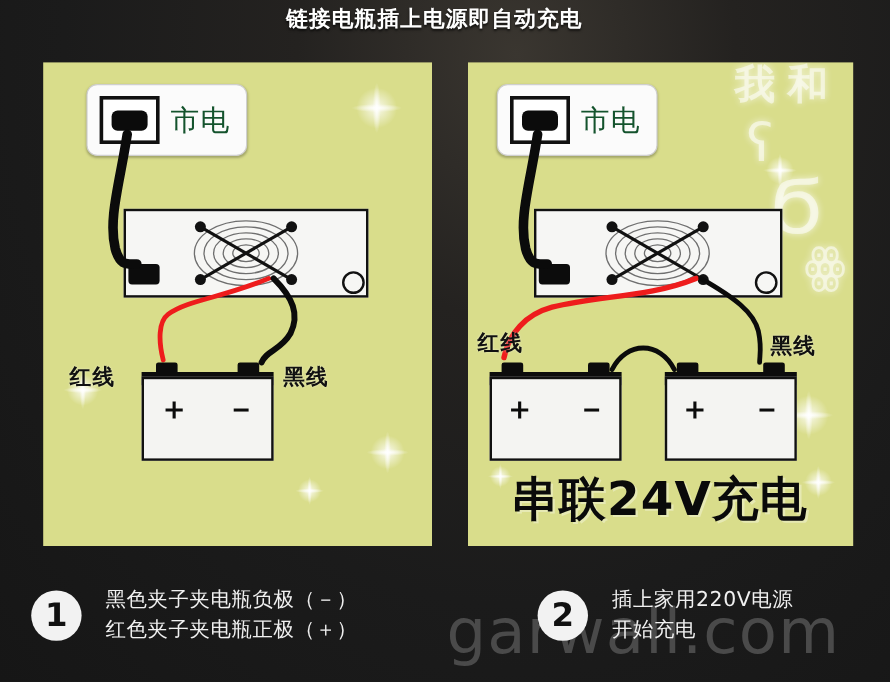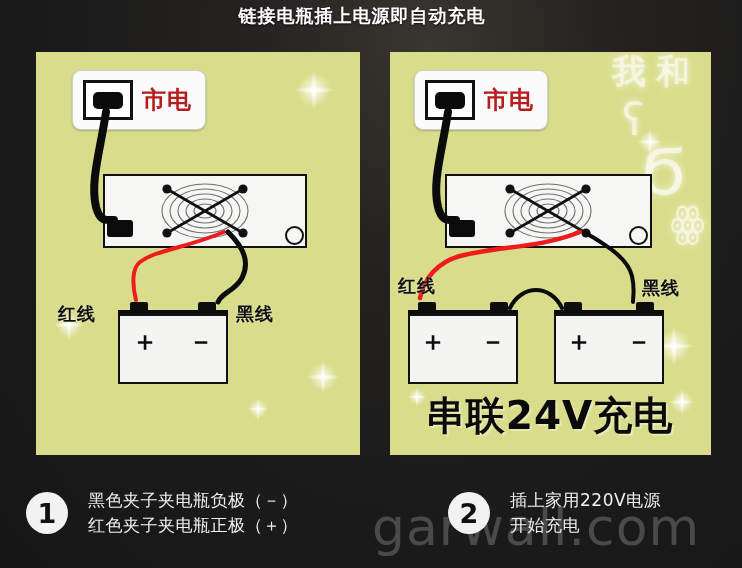--- a/index.html
+++ b/index.html
@@ -46,21 +46,21 @@
     position:absolute;background:#fbfbfb;border-radius:9px;
     border:1px solid #cfcfcf;box-shadow:0 1px 2px rgba(0,0,0,.25);
     display:flex;align-items:center;
   }
   .socket{
     width:44px;height:34px;border:3px solid #111;background:#fff;
     margin-left:10px;display:flex;align-items:center;justify-content:center;
   }
   .socket i{display:block;width:30px;height:17px;background:#0b0b0b;border-radius:5px;}
   .mains-label{
-    margin-left:9px;color:#b91c1c;font-size:24px;font-weight:bold;letter-spacing:1px;
+    margin-left:9px;color:#14532d;font-size:24px;font-weight:normal;letter-spacing:1px;
   }
 
   
   .charger{
     position:absolute;background:#f6f6f4;border:2px solid #111;
   }
 
   
   .batt{position:absolute;}
   .batt .body{position:absolute;left:0;top:12px;width:100%;height:calc(100% - 12px);

